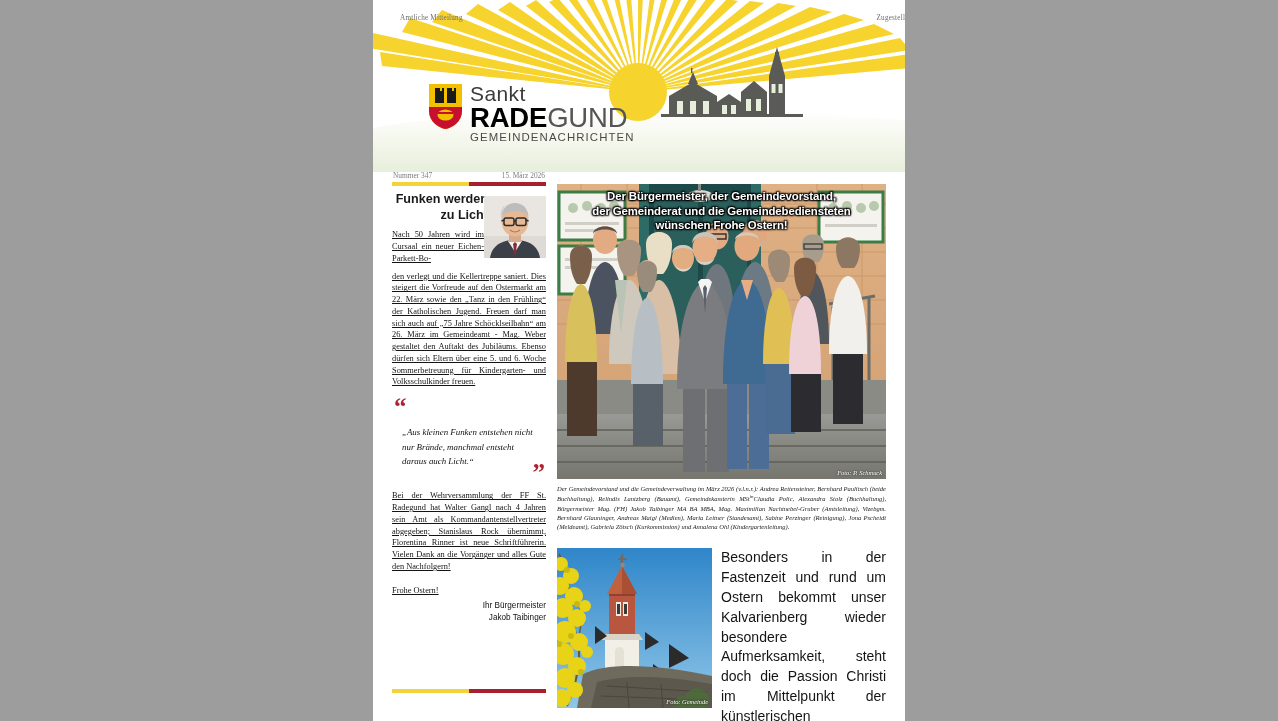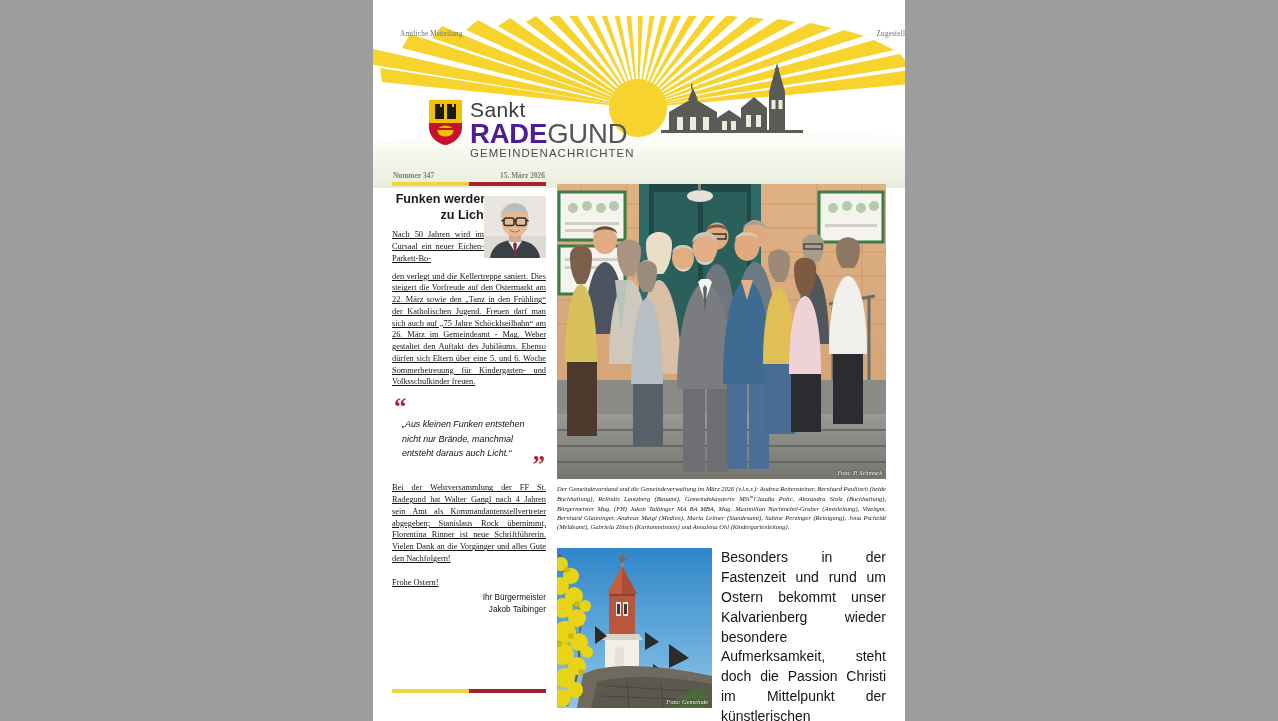--- a/index.html
+++ b/index.html
@@ -19,21 +19,21 @@
   #page {
     position: absolute;
     left: 373px; top: 0;
     width: 532px; height: 721px;
     background: #ffffff;
     overflow: hidden;
   }
 
   
   .masthead {
-    position: absolute; left: 0; top: 16px;
+    position: absolute; left: 0; top: 0;
     width: 608px; height: 172px;
     overflow: hidden;
     background: #ffffff;
   }
   .masthead-sky { position:absolute; left:0; top:0; width:532px; height:172px; }
   .tagline {
     position: absolute; top: 14px;
     font-family: "Liberation Serif", serif;
     font-size: 7.2px; color: #6d6d6d; letter-spacing: .2px;
     white-space: nowrap; z-index: 6;
@@ -50,37 +50,37 @@
   .wm-sankt {
     font-family: "Liberation Sans", sans-serif;
     font-size: 21px; font-weight: 300; color: #3b3b3b;
     letter-spacing: .4px; line-height: .98;
   }
   .wm-rade {
     font-family: "Liberation Sans", sans-serif;
     font-size: 27.5px; letter-spacing: -.2px; line-height: 1.0;
     margin-top: -1px;
   }
-  .wm-rade b { font-weight: 700; color: #4c1d95; }
+  .wm-rade b { font-weight: 700; color: #000000; }
   .wm-rade span { font-weight: 300; color: #555; }
   .wm-gn {
     font-family: "Liberation Sans", sans-serif;
     font-size: 11.4px; font-weight: 400; color: #4a4a4a;
     letter-spacing: 1.1px; margin-top: 1px;
   }
 
   
   .issuebar {
     position: absolute; left: 19px; top: 171px;
     width: 154px; z-index: 8;
   }
   .issuebar .row {
     display: flex; justify-content: space-between;
     font-family: "Liberation Serif", serif;
-    font-size: 7.4px; color: #7d7d7d; padding: 0 1px 2px 1px; font-weight: bold;
+    font-size: 7.4px; color: #7d7d7d; padding: 0 1px 2px 1px;
   }
   .issuebar .bar { display: flex; height: 4px; }
   .issuebar .bar .y { flex: 1; background: #f2d33c; }
   .issuebar .bar .r { flex: 1; background: #a81f2e; }
 
   
   .col-left {
     position: absolute; left: 19px; top: 192px; width: 154px;
   }
   .headline {
@@ -106,23 +106,23 @@
   
   .pullquote { position: relative; margin: 11px 0 10px 0; padding: 0 2px; }
   .pullquote .qmark {
     font-family: "Liberation Serif", serif;
     font-size: 25px; font-weight: 700; color: #b02232;
     line-height: .6; letter-spacing: -1px;
   }
   .pullquote .qmark.open { margin-left: 0; }
   .pullquote .qmark.close { text-align: right; margin-top: -3px; }
   .pullquote .qtext {
-    font-family: Liberation Sans, sans-serif;
+    font-family: Liberation Serif, serif;
     font-style: italic; font-size: 8.9px; line-height: 1.62;
-    color: #111; padding: 3px 6px 0 8px;
+    color: #111; padding: 3px 6px 0 8px; margin-top: 8px;
   }
 
   .signature {
     font-family: "Liberation Sans", sans-serif;
     font-size: 8.2px; font-weight: 400; color: #111;
     text-align: right; line-height: 1.38; margin-top: 4px;
   }
   .footbar {
     position: absolute; left: 19px; top: 689px;
     width: 154px; height: 4px; display: flex;
@@ -537,20 +537,25 @@
 
           <g>
                 <ellipse cx="126" cy="74" rx="11" ry="13" fill="#e3ad82"></ellipse>
                 <path d="M115,70 C115,58 137,58 137,70 C135,62 117,62 115,70Z" fill="#cfcac0"></path>
                 <path d="M118,80 C120,90 133,90 135,80 C133,87 120,87 118,80Z" fill="#ddd8ce"></path>
               </g>
         </g>
         </svg>
           <div></div>
 
+      <div class="greeting-band">
+        <div>Der Bürgermeister, der Gemeindevorstand,</div>
+        <div>der Gemeinderat und die Gemeindebediensteten</div>
+        <div>wünschen Frohe Ostern!</div>
+      </div>
       <div class="photo-credit">Foto: P. Schmuck</div>
     </div>
 
     <p class="caption"><span>Der Gemeindevorstand und die Gemeindeverwaltung im März 2026 (v.l.n.r.): Andrea Rettensteiner, Bernhard Paulitsch (beide Buchhaltung), Relindis Lantzberg (Bauamt), Gemeindekassierin MSt</span><sup>in</sup><span>Claudia Polic, Alexandra Stolz (Buchhaltung), Bürgermeister Mag. (FH) Jakob Taibinger MA BA MBA, Mag. Maximilian Nachtnebel-Gruber (Amtsleitung), Vizebgm. Bernhard Glauninger, Andreas Maigl (Medien), Maria Leitner (Standesamt), Sabine Perzinger (Reinigung), Jona Pscheidt (Meldeamt), Gabriela Zötsch (Kurkommission) und Annalena Ohl (Kindergartenleitung).</span></p>
   </div>
 
   <div class="lower-row">
     <div class="photo-church">
       <svg class="photobg" viewBox="0 0 155 160" preserveAspectRatio="none">
         <defs>

